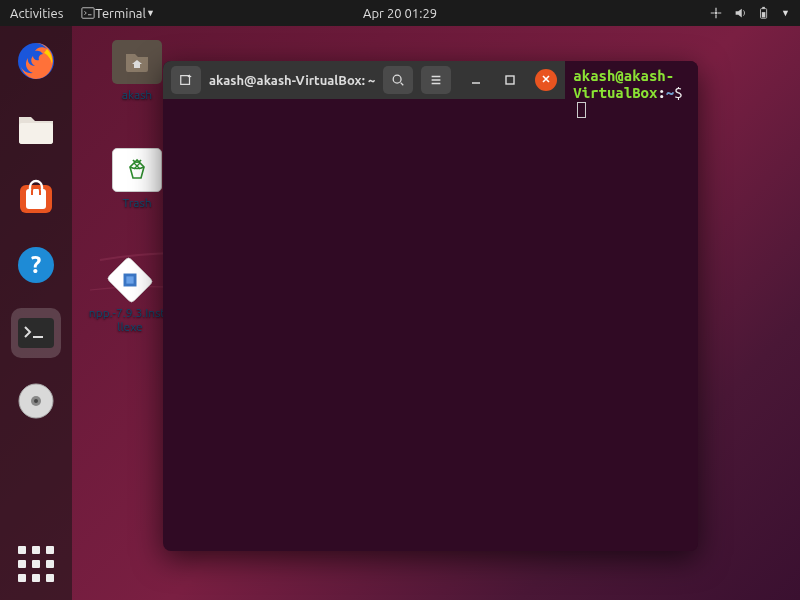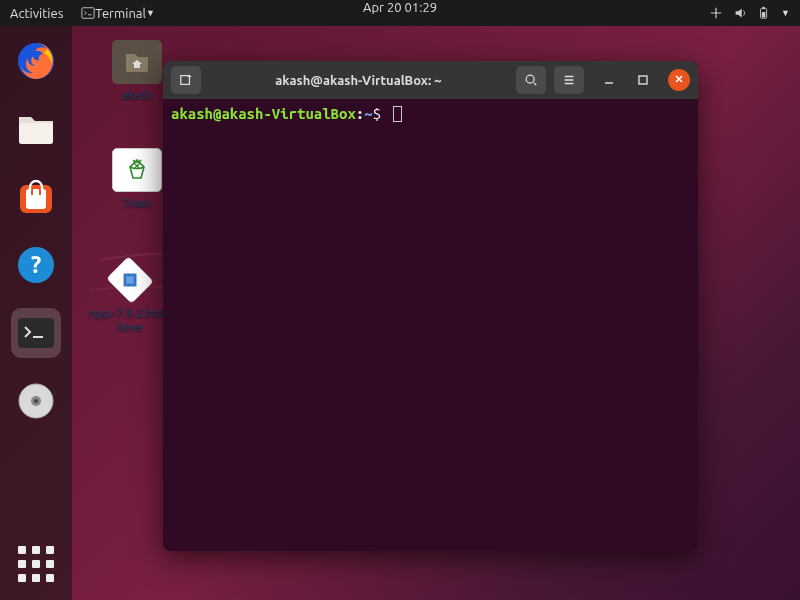--- a/index.html
+++ b/index.html
@@ -9,21 +9,21 @@
   font-size: 13px;
   background: linear-gradient(135deg, #5a1530 0%, #6b1a3a 30%, #7a1f42 55%, #4a1736 80%, #3a1030 100%);
   position: relative;
   overflow: hidden;
   color: #eee;
 }
 
 .topbar {
   position: absolute; top: 0; left: 0; right: 0; height: 26px;
   background: #1b1b1b; color: #ddd;
-  display: flex; padding: 0 10px;
+  display: flex; align-items: center; padding: 0 10px;
   font-size: 13px;
 }
 .topbar .left { display: flex; align-items: center; gap: 18px; }
 .topbar .app { display: flex; align-items: center; gap: 0; }
 .topbar .center { position: absolute; left: 50%; transform: translateX(-50%); }
 .topbar .right { margin-left: auto; display: flex; align-items: center; gap: 10px; }
 .topbar svg { width: 14px; height: 14px; fill: #ccc; }
 .tri { font-size: 9px; }
 
 
@@ -59,21 +59,21 @@
   border-radius: 5px;
   display: flex; align-items: center; justify-content: center;
 }
 
 
 .window {
   position: absolute; left: 163px; top: 61px; width: 535px; height: 490px;
   background: #300a24;
   border-radius: 8px;
   box-shadow: 0 8px 30px rgba(0,0,0,0.6);
-  display: flex; flex-direction: column;
+  display: flex; 
   overflow: hidden;
 }
 .titlebar {
   height: 38px; background: #353535;
   display: flex; align-items: center; padding: 0 8px; gap: 8px;
   color: #ddd; font-size: 13px; font-weight: 600;
 }
 .titlebar .ttl { flex: 1; text-align: center; }
 .tb-btn {
   width: 30px; height: 28px; border-radius: 5px;

